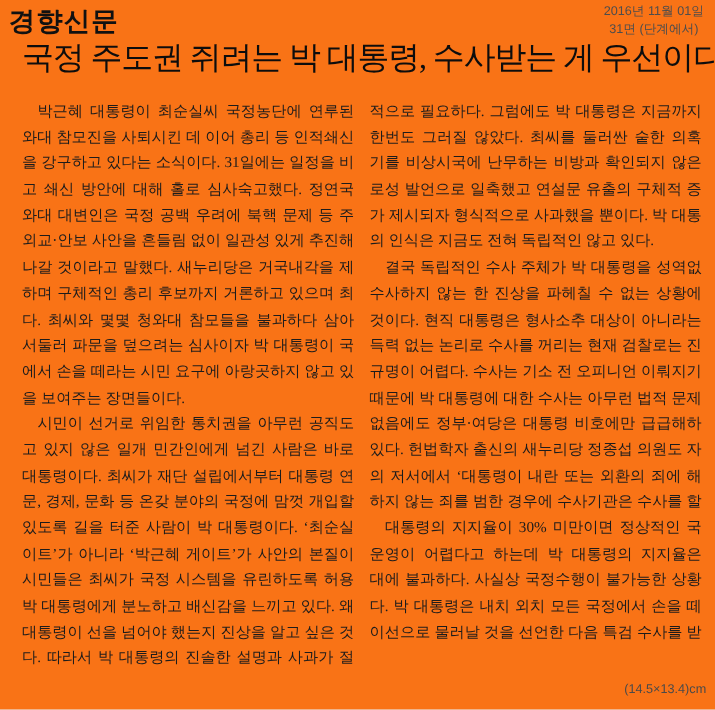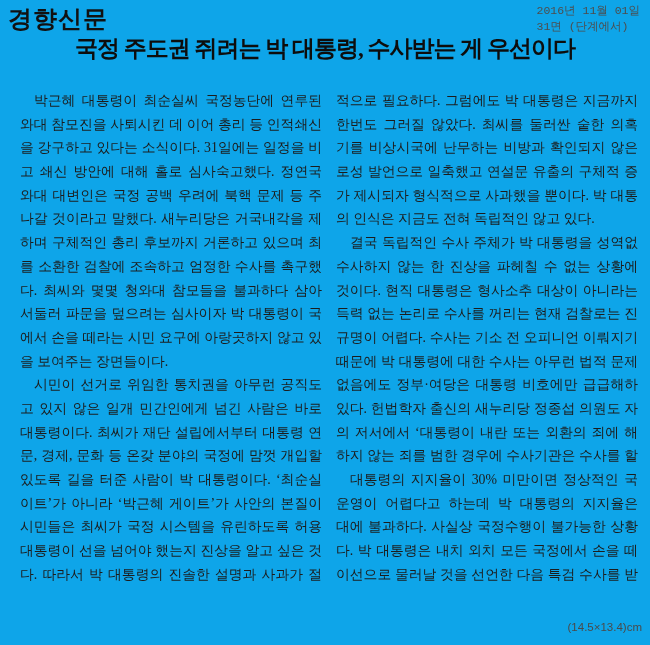--- a/index.html
+++ b/index.html
@@ -1,41 +1,41 @@
 <!DOCTYPE html>
 <html><head>
 <meta charset="utf-8">
 <style>
   html,body{margin:0;padding:0;background:#e8e8e8;}
   .page{
     position:relative;
     width:650px;height:645px;
-    background:#0ea5e9;
+    background:#f97316;
     font-family:"Liberation Serif", serif;
     color:#1c1c1c;
     overflow:hidden;
     margin:0 auto;
   }
   .masthead{
     position:absolute;top:3px;left:8px;
     font-size:24px;font-weight:bold;
     letter-spacing:1px;
     color:#111;
   }
   .date-info{
     position:absolute;top:3px;right:10px;
-    text-align:left;
-    font-family:Liberation Mono, monospace;
+    text-align:center;
+    font-family:Liberation Sans, sans-serif;
     font-size:11.5px;line-height:1.4;
     color:#4d4d4d;
   }
   .headline{
     position:absolute;top:33px;left:20px;right:20px;
-    text-align:center;
-    font-size:23px;font-weight:bold;
+    text-align:right;
+    font-size:29px;font-weight:normal;
     letter-spacing:-1px;
     color:#0d0d0d;
     white-space:nowrap;
   }
   .columns{
     position:absolute;top:89px;left:20px;right:12px;
     display:flex;gap:14px;
   }
   .col{flex:1 1 0;min-width:0;}
   .line{
@@ -68,34 +68,35 @@
 
   <div class="headline">국정 주도권 쥐려는 박 대통령, 수사받는 게 우선이다</div>
 
   <div class="columns">
     <div class="col">
         <div class="line indent">박근혜 대통령이 최순실씨 국정농단에 연루된 청</div>
         <div class="line">와대 참모진을 사퇴시킨 데 이어 총리 등 인적쇄신책</div>
         <div class="line">을 강구하고 있다는 소식이다. 31일에는 일정을 비우</div>
         <div class="line">고 쇄신 방안에 대해 홀로 심사숙고했다. 정연국 청</div>
         <div class="line">와대 대변인은 국정 공백 우려에 북핵 문제 등 주요</div>
+        <div class="line">외교·안보 사안을 흔들림 없이 일관성 있게 추진해</div>
         <div class="line">나갈 것이라고 말했다. 새누리당은 거국내각을 제안</div>
         <div class="line">하며 구체적인 총리 후보까지 거론하고 있으며 최씨</div>
-        <div class="line">를 소환한 검찰에 조속하고 엄정한 수사를 촉구했</div>
         <div class="line">다. 최씨와 몇몇 청와대 참모들을 불과하다 삼아</div>
         <div class="line">서둘러 파문을 덮으려는 심사이자 박 대통령이 국정</div>
         <div class="line">에서 손을 떼라는 시민 요구에 아랑곳하지 않고 있음</div>
         <div class="line end">을 보여주는 장면들이다.</div>
         <div class="line indent">시민이 선거로 위임한 통치권을 아무런 공직도 맡</div>
         <div class="line">고 있지 않은 일개 민간인에게 넘긴 사람은 바로 박</div>
         <div class="line">대통령이다. 최씨가 재단 설립에서부터 대통령 연설</div>
         <div class="line">문, 경제, 문화 등 온갖 분야의 국정에 맘껏 개입할 수</div>
         <div class="line">있도록 길을 터준 사람이 박 대통령이다. ‘최순실 게</div>
         <div class="line">이트’가 아니라 ‘박근혜 게이트’가 사안의 본질이다.</div>
         <div class="line">시민들은 최씨가 국정 시스템을 유린하도록 허용한</div>
+        <div class="line">박 대통령에게 분노하고 배신감을 느끼고 있다. 왜</div>
         <div class="line">대통령이 선을 넘어야 했는지 진상을 알고 싶은 것이</div>
         <div class="line">다. 따라서 박 대통령의 진솔한 설명과 사과가 절대</div>
       </div>
     <div class="col">
         <div class="line">적으로 필요하다. 그럼에도 박 대통령은 지금까지 단</div>
         <div class="line">한번도 그러질 않았다. 최씨를 둘러싼 숱한 의혹 제</div>
         <div class="line">기를 비상시국에 난무하는 비방과 확인되지 않은 폭</div>
         <div class="line">로성 발언으로 일축했고 연설문 유출의 구체적 증거</div>
         <div class="line">가 제시되자 형식적으로 사과했을 뿐이다. 박 대통령</div>
         <div class="line end">의 인식은 지금도 전혀 독립적인 않고 있다.</div>

